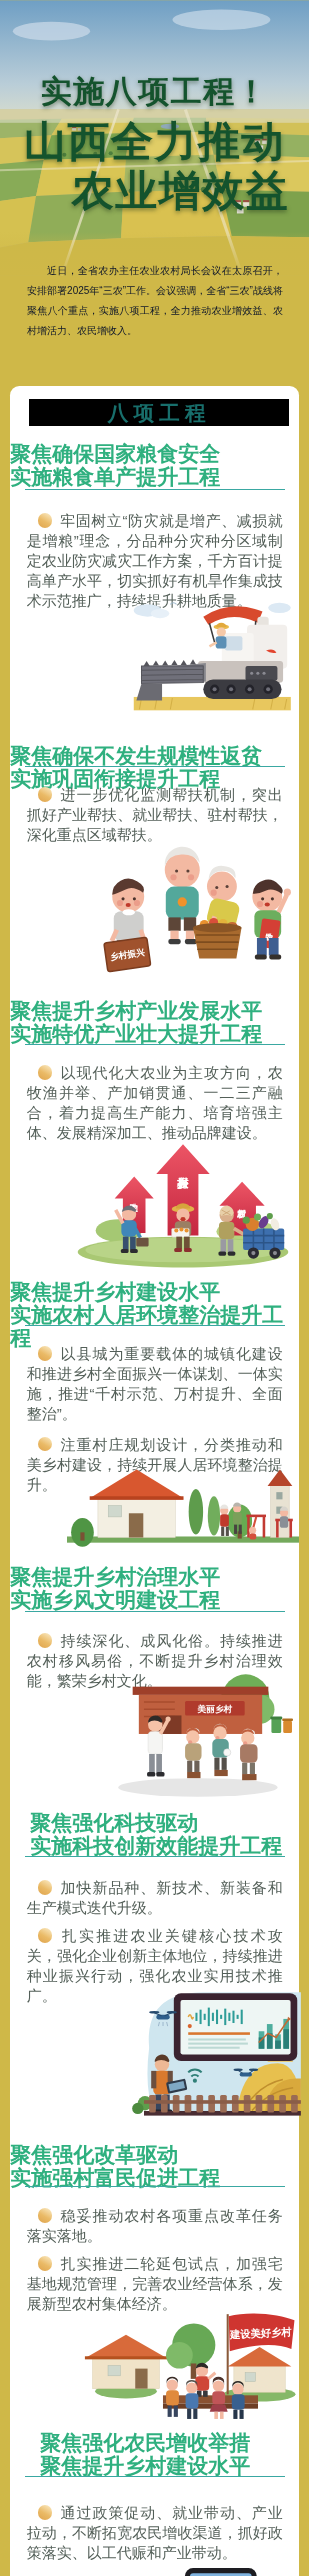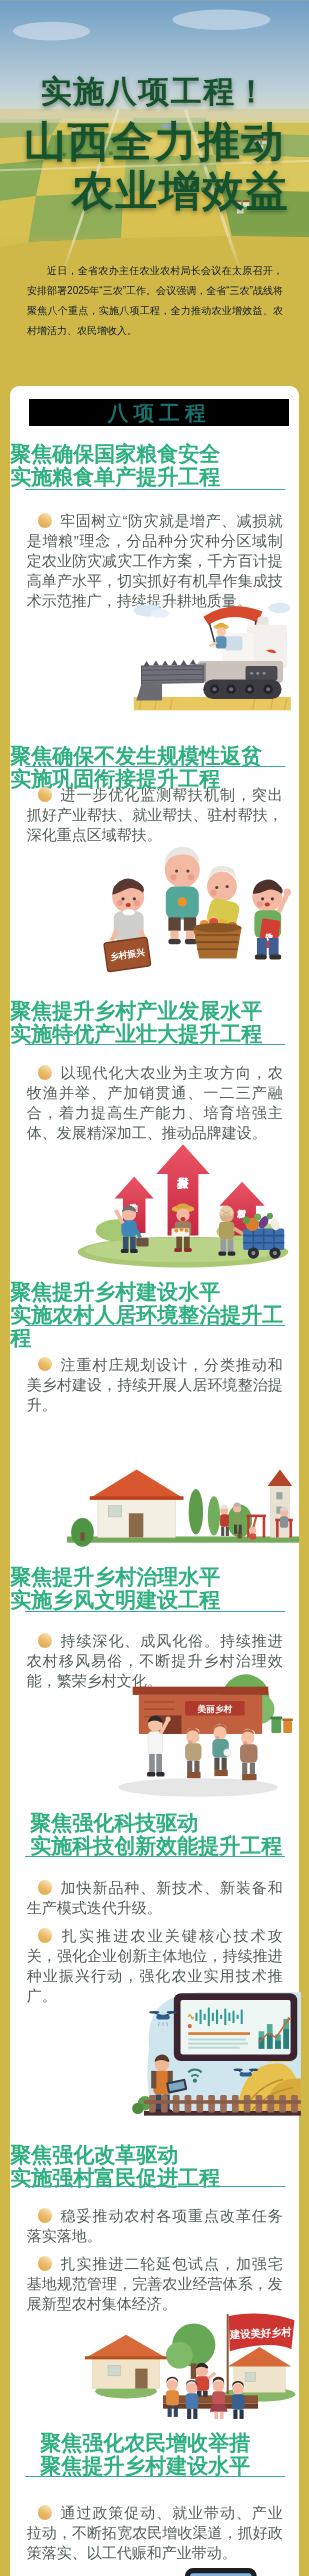--- a/index.html
+++ b/index.html
@@ -353,20 +353,21 @@
         <circle cx="384" cy="152" r="6" fill="#5d9e4b"></circle>
     </svg>
   </div>
 
   <div class="sec-title" style="top:894px;">
     <div>聚焦提升乡村建设水平</div>
     <div>实施农村人居环境整治提升工程</div>
   </div>
   <div class="tline" style="top:939px;"></div>
   <div class="bullets" style="top:958px;">
+    <p><span class="dot"></span><span>以县城为重要载体的城镇化建设和推进乡村全面振兴一体谋划、一体实施，推进“千村示范、万村提升、全面整治”。</span></p>
     <p style="margin-top:10.8px;"><span class="dot"></span><span>注重村庄规划设计，分类推动和美乡村建设，持续开展人居环境整治提升。</span></p>
   </div>
   <div class="ill" style="top:1069px;left:57px;">
     <svg width="232" height="98" viewBox="0 0 450 190">
       <rect y="158" width="450" height="12" fill="#74a95c"></rect>
       <ellipse cx="30" cy="150" rx="22" ry="28" fill="#4f9544"></ellipse>
         <rect x="26" y="150" width="8" height="16" fill="#7a5034"></rect>
       <rect x="395" y="58" width="36" height="102" fill="#e8e2d2" stroke="#d0c8b2"></rect>
       <polygon points="389,60 413,28 437,60" fill="#b5452a"></polygon>
       <rect x="406" y="72" width="12" height="14" fill="#9aa8a0"></rect>

